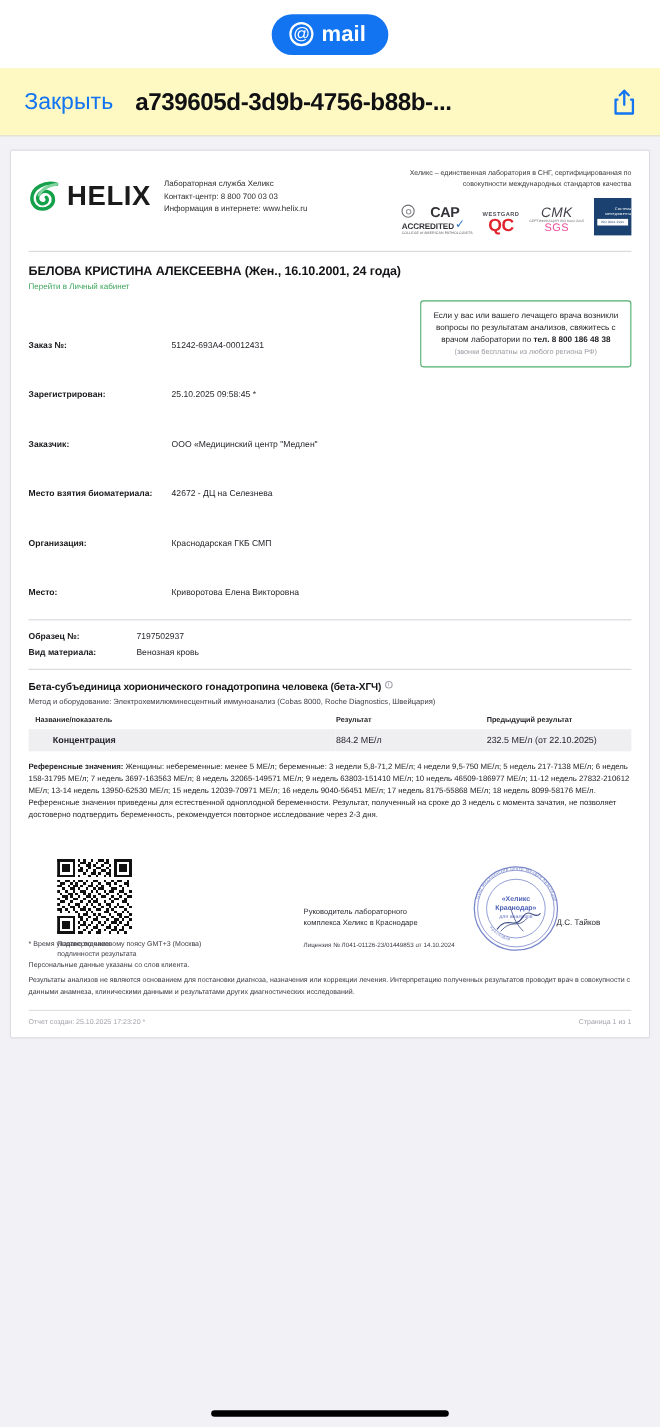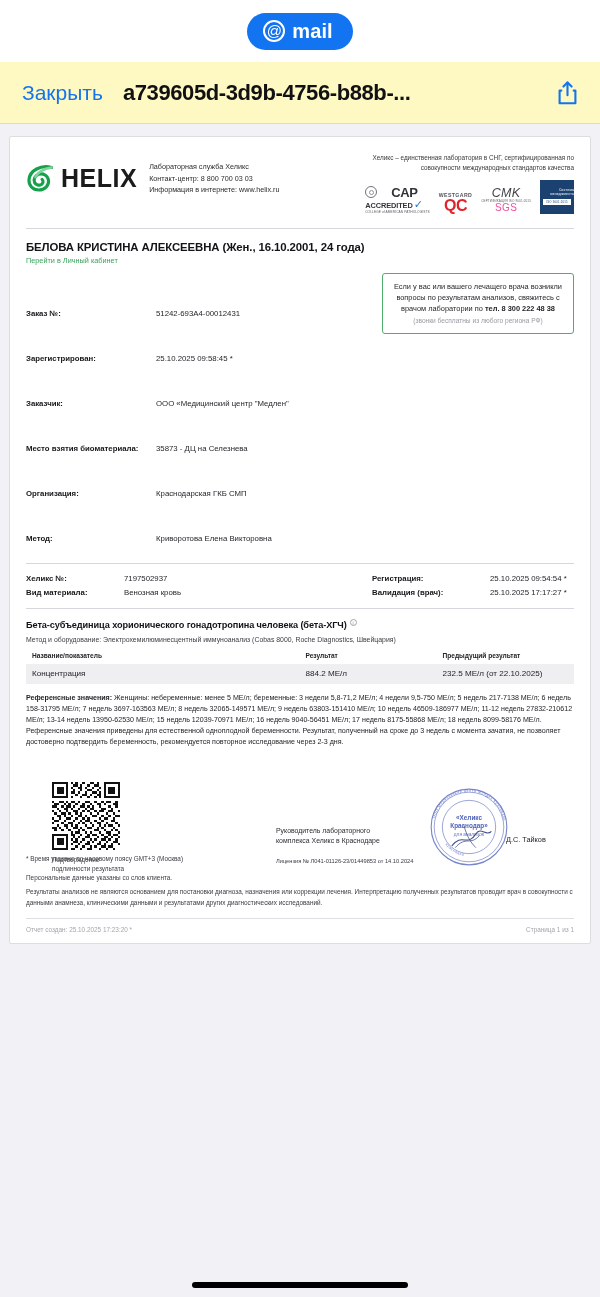--- a/index.html
+++ b/index.html
@@ -224,21 +224,21 @@
     text-align: left; font-size: 6.6px; font-weight: 700; color: #24242a;
     padding: 0 0 5px 0;
   }
   table.results th.c-name { width: 51%; padding-left: 6px; }
   table.results th.c-res { width: 25%; }
   table.results th.c-prev { width: 24%; }
   table.results td {
     font-size: 8.1px; color: #24242a; background: #efeff2;
     padding: 5px 0 6px 0;
   }
-  table.results td.c-name { padding-left: 6px; }
+  table.results td.c-name { padding-left: 22px; font-weight: bold; }
 
   .refs {
     margin-top: 9px; font-size: 7.1px; line-height: 1.55; color: #24242a;
     text-align: left;
   }
   .refs b { font-weight: 700; }
 
   
   .signarea { position: relative; margin-top: 34px; height: 118px; }
   .qr-block { position: absolute; left: 26px; top: 0; }
@@ -362,62 +362,50 @@
           <div class="row">
             <div class="k">Зарегистрирован:</div>
             <div class="v">25.10.2025 09:58:45 *</div>
           </div>
           <div class="row">
             <div class="k">Заказчик:</div>
             <div class="v">ООО «Медицинский центр "Медлен"</div>
           </div>
           <div class="row">
             <div class="k">Место взятия биоматериала:</div>
-            <div class="v">35873 - ДЦ на Селезнева</div>
+            <div class="v">42672 - ДЦ на Селезнева</div>
           </div>
           <div class="row">
             <div class="k">Организация:</div>
             <div class="v">Краснодарская ГКБ СМП</div>
           </div>
           <div class="row">
-            <div class="k">Метод:</div>
+            <div class="k">Место:</div>
             <div class="v">Криворотова Елена Викторовна</div>
           </div>
         </div>
 
         <div class="callout">
-          <span>Если у вас или вашего лечащего врача возникли вопросы по результатам анализов, свяжитесь с врачом лаборатории по </span><b>тел. 8 300 222 48 38</b>
+          <span>Если у вас или вашего лечащего врача возникли вопросы по результатам анализов, свяжитесь с врачом лаборатории по </span><b>тел. 8 800 186 48 38</b>
           <span class="muted">(звонки бесплатны из любого региона РФ)</span>
         </div>
       </div>
     </div>
 
     <div class="sample-sep"></div>
     <div class="sample">
       <div class="col1">
         <div class="stack" style="width:100%;">
           <div>
-            <div class="k" style="width:98px;">Хеликс №:</div>
+            <div class="k" style="width:98px;">Образец №:</div>
             <div class="v">7197502937</div>
           </div>
           <div>
             <div class="k" style="width:98px;">Вид материала:</div>
             <div class="v">Венозная кровь</div>
-          </div>
-        </div>
-      </div>
-      <div class="col2">
-        <div class="stack">
-          <div>
-            <div class="k" style="width:118px;">Регистрация:</div>
-            <div class="v">25.10.2025 09:54:54 *</div>
-          </div>
-          <div>
-            <div class="k" style="width:118px;">Валидация (врач):</div>
-            <div class="v">25.10.2025 17:17:27 *</div>
           </div>
         </div>
       </div>
     </div>
 
     <div class="analyte">
       <div class="analyte-title">
         <span>Бета-субъединица хорионического гонадотропина человека (бета-ХГЧ)</span><span class="info-i">i</span>
       </div>
       <div class="analyte-method">

